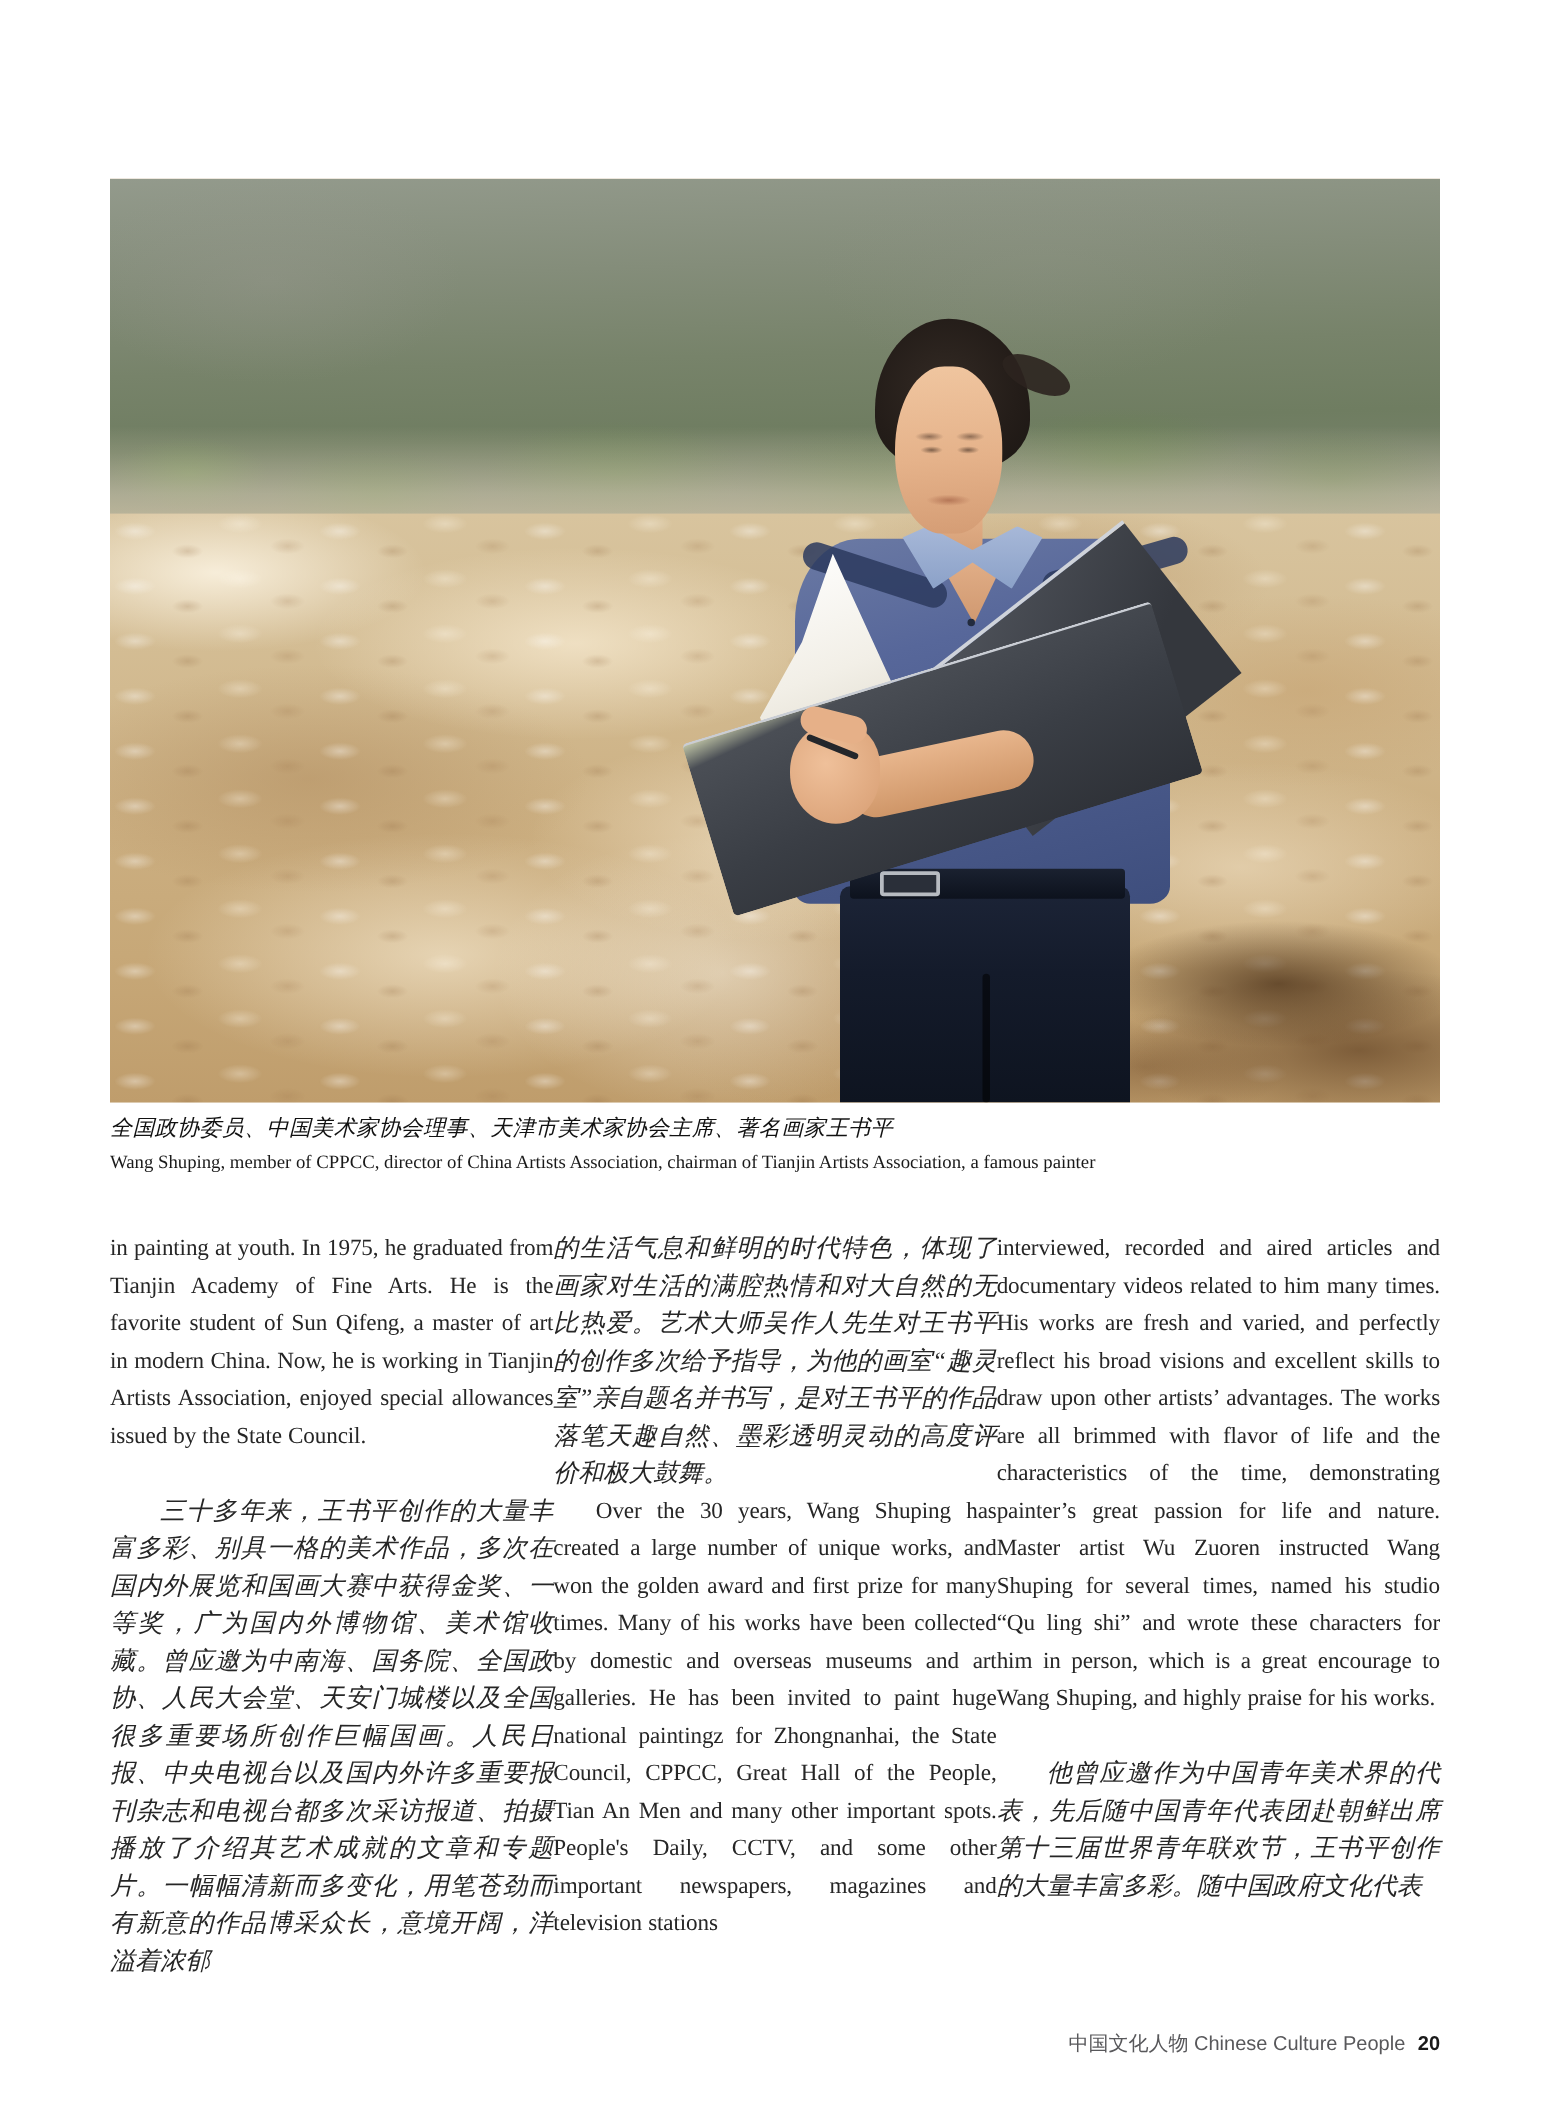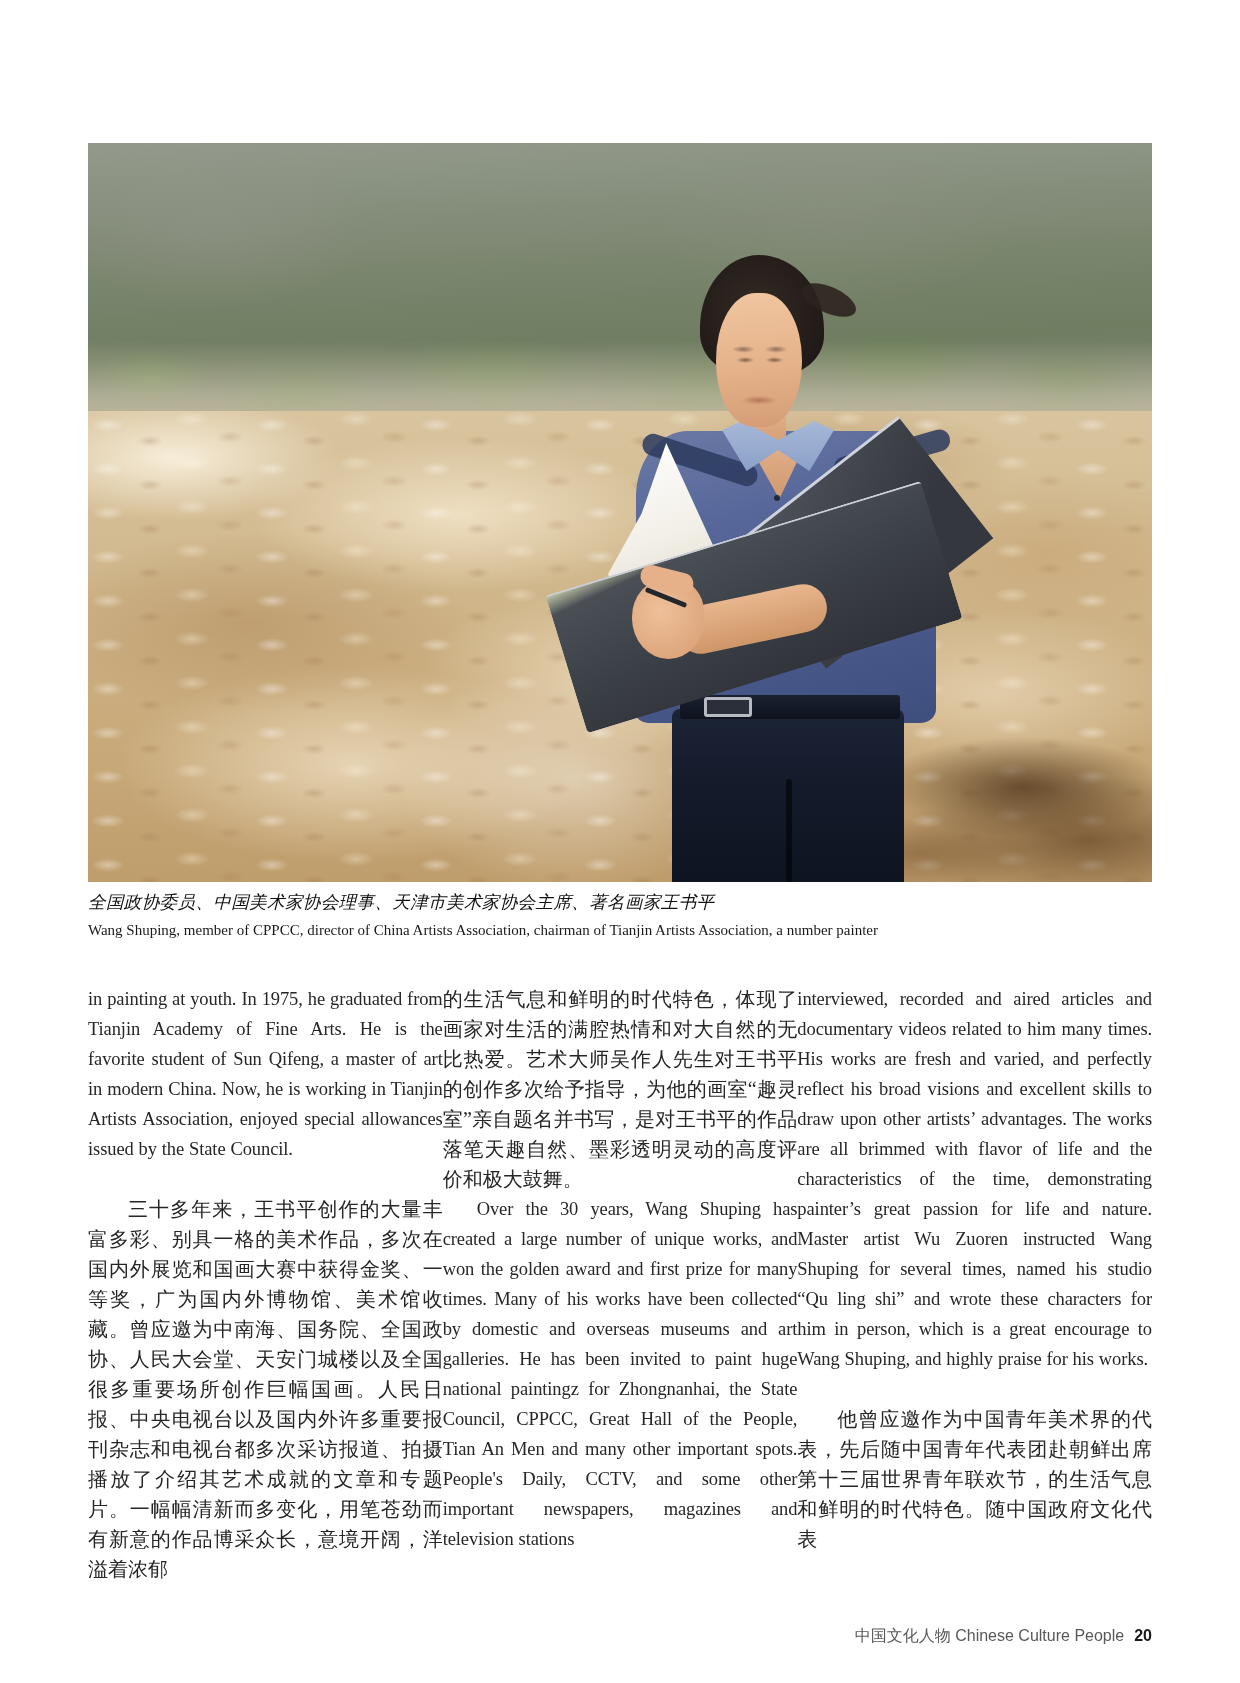--- a/index.html
+++ b/index.html
@@ -183,21 +183,21 @@
   .columns{
     position:absolute;left:88px;top:984px;width:1064px;
     display:flex;
   }
   .col{flex:1 1 0;min-width:0;}
   .para{
     margin:0;text-align:justify;line-height:30px;
     -webkit-hyphens:none;hyphens:none;
   }
   .para.en{font-size:18.5px;letter-spacing:-.1px;word-spacing:.4px;}
-  .para.zh{font-size:20px;}
+  .para.zh{font-size:20px;font-style:italic;}
   .para.indent-zh{text-indent:2em;}
   .para.indent-en{text-indent:34px;}
   .para.gap{margin-top:30px;}
 
   
   .footer{
     position:absolute;right:88px;top:1608px;height:24px;
     font-family:"Liberation Sans","DejaVu Sans",sans-serif;
     font-size:16px;line-height:24px;color:#58585b;
     display:flex;align-items:center;margin-top:16px;
@@ -234,35 +234,35 @@
     <div class="p folder-back"></div>
     <div class="p folder-page"></div>
     <div class="p folder-front"></div>
     <div class="p forearm"></div>
     <div class="p hand"></div>
     <div class="p pen"></div>
   </div>
 
   <div class="captions">
     <div class="caption-cn">全国政协委员、中国美术家协会理事、天津市美术家协会主席、著名画家王书平</div>
-    <div class="caption-en">Wang Shuping, member of CPPCC, director of China Artists Association, chairman of Tianjin Artists Association, a number painter</div>
+    <div class="caption-en">Wang Shuping, member of CPPCC, director of China Artists Association, chairman of Tianjin Artists Association, a famous painter</div>
   </div>
 
   <main class="columns">
     <div class="col">
       <p class="para en">in painting at youth. In 1975, he graduated from Tianjin Academy of Fine Arts. He is the favorite student of Sun Qifeng, a master of art in modern China. Now, he is working in Tianjin Artists Association, enjoyed special allowances issued by the State Council.</p>
       <p class="para zh indent-zh gap">三十多年来，王书平创作的大量丰富多彩、别具一格的美术作品，多次在国内外展览和国画大赛中获得金奖、一等奖，广为国内外博物馆、美术馆收藏。曾应邀为中南海、国务院、全国政协、人民大会堂、天安门城楼以及全国很多重要场所创作巨幅国画。人民日报、中央电视台以及国内外许多重要报刊杂志和电视台都多次采访报道、拍摄播放了介绍其艺术成就的文章和专题片。一幅幅清新而多变化，用笔苍劲而有新意的作品博采众长，意境开阔，洋溢着浓郁</p>
     </div>
     <div class="col">
       <p class="para zh">的生活气息和鲜明的时代特色，体现了画家对生活的满腔热情和对大自然的无比热爱。艺术大师吴作人先生对王书平的创作多次给予指导，为他的画室“趣灵室”亲自题名并书写，是对王书平的作品落笔天趣自然、墨彩透明灵动的高度评价和极大鼓舞。</p>
       <p class="para en indent-en">Over the 30 years, Wang Shuping has created a large number of unique works, and won the golden award and first prize for many times. Many of his works have been collected by domestic and overseas museums and art galleries. He has been invited to paint huge national paintingz for Zhongnanhai, the State Council, CPPCC, Great Hall of the People, Tian An Men and many other important spots. People's Daily, CCTV, and some other important newspapers, magazines and television stations</p>
     </div>
     <div class="col">
       <p class="para en">interviewed, recorded and aired articles and documentary videos related to him many times. His works are fresh and varied, and perfectly reflect his broad visions and excellent skills to draw upon other artists’ advantages. The works are all brimmed with flavor of life and the characteristics of the time, demonstrating painter’s great passion for life and nature. Master artist Wu Zuoren instructed Wang Shuping for several times, named his studio “Qu ling shi” and wrote these characters for him in person, which is a great encourage to Wang Shuping, and highly praise for his works.</p>
-      <p class="para zh indent-zh gap">他曾应邀作为中国青年美术界的代表，先后随中国青年代表团赴朝鲜出席第十三届世界青年联欢节，的生活气息和鲜明的时代特色。随中国政府文化代表</p>
+      <p class="para zh indent-zh gap">他曾应邀作为中国青年美术界的代表，先后随中国青年代表团赴朝鲜出席第十三届世界青年联欢节，王书平创作的大量丰富多彩。随中国政府文化代表</p>
     </div>
   </main>
 
   <div class="footer">
     <span>中国文化人物 Chinese Culture People</span>
     <span class="pagenum">20</span>
   </div>
 
 </div>
 

